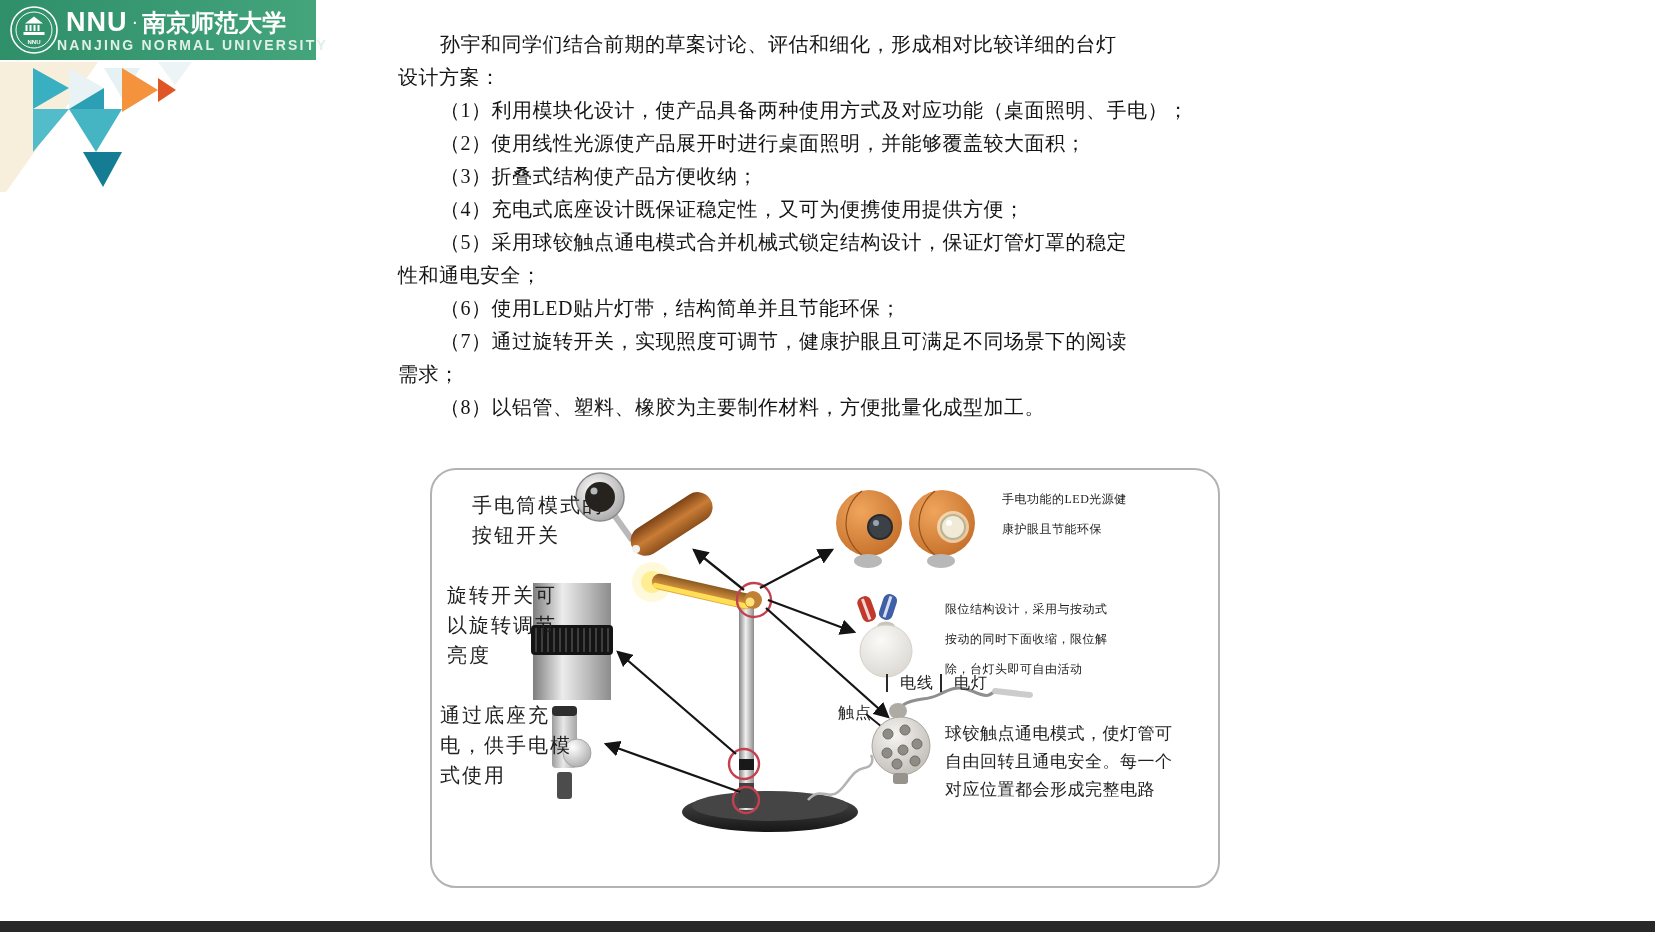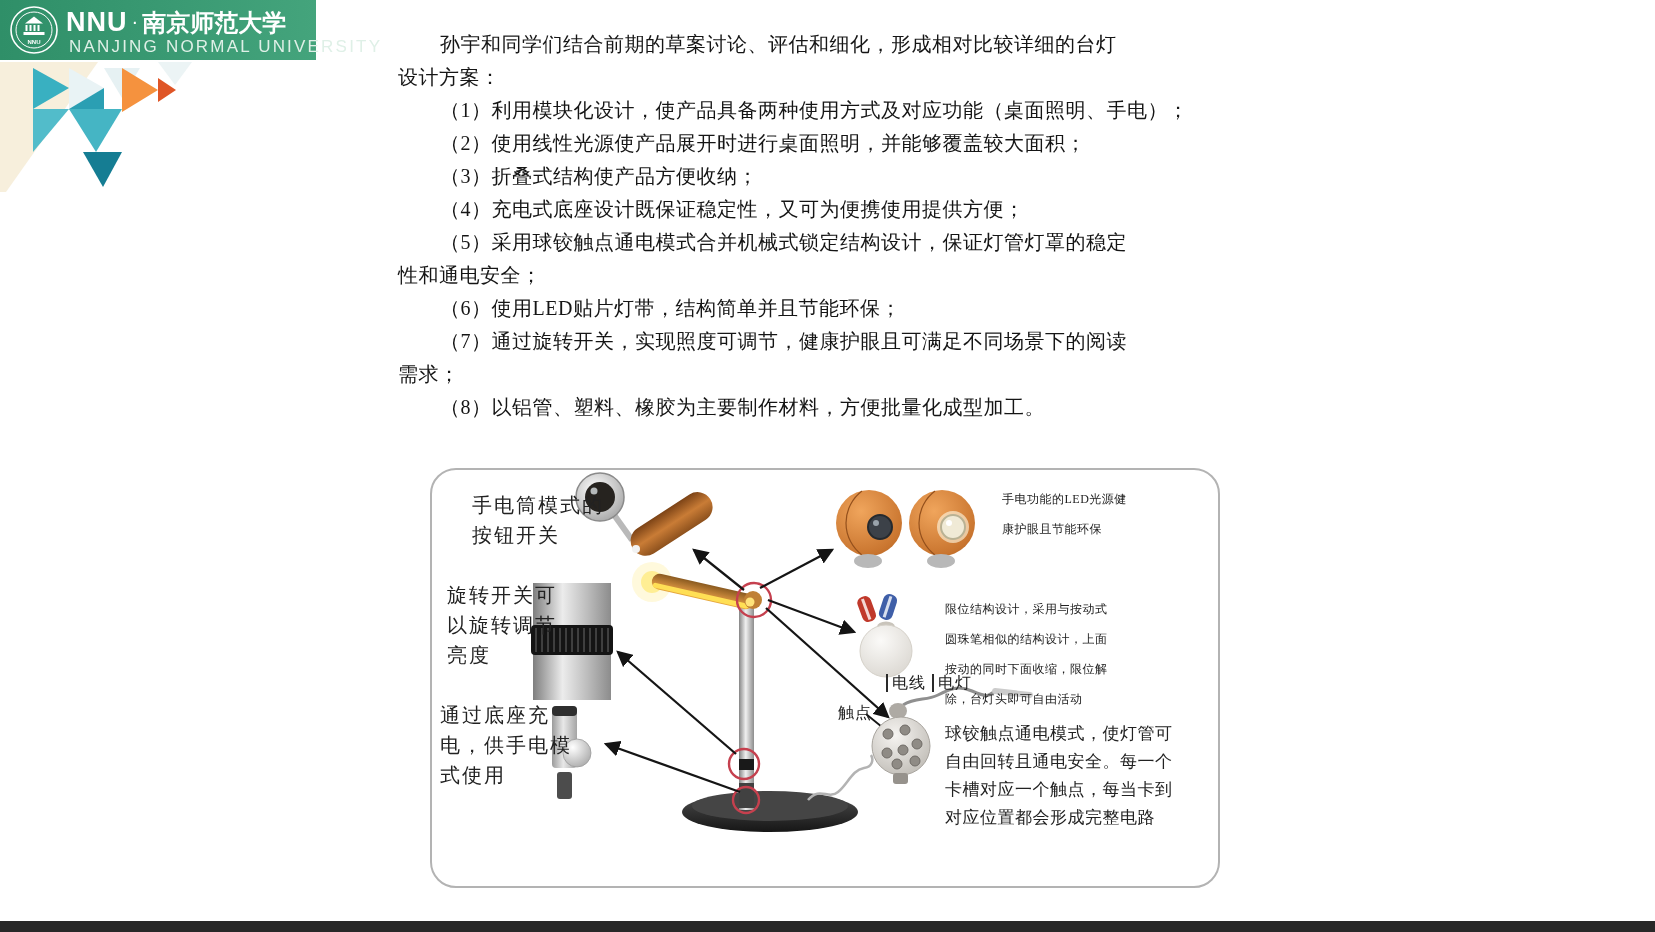--- a/index.html
+++ b/index.html
@@ -9,38 +9,38 @@
   }
   
   .banner{position:absolute;left:0;top:0;width:316px;height:60px;
     background:linear-gradient(90deg,#2f8f68 0%,#3a9a73 55%,#44a47c 100%);}
   .seal{position:absolute;left:9px;top:5px;width:50px;height:50px;}
   .brand-line{position:absolute;left:66px;top:7px;white-space:nowrap;color:#ffffff;
     font-family:"Liberation Sans","DejaVu Sans",sans-serif;}
   .brand-acr{font-size:27px;font-weight:800;letter-spacing:1px;}
   .brand-dot{font-size:20px;margin:0 4px;position:relative;top:-3px;}
   .brand-cn{font-size:24px;font-weight:700;font-family:"Liberation Serif","DejaVu Serif",serif;}
-  .brand-en{position:absolute;left:69px;top:37px;font-size:17px;letter-spacing:2.2px;
-    color:#dff0e7;font-family:"Liberation Sans","DejaVu Sans",sans-serif;white-space:nowrap;}
+  .brand-en{position:absolute;left:57px;top:37px;font-size:14px;letter-spacing:2.2px;
+    color:#dff0e7;font-family:"Liberation Sans","DejaVu Sans",sans-serif;white-space:nowrap;font-weight:bold;}
   .deco{position:absolute;left:0;top:57px;width:210px;height:145px;}
   
   .maintext{position:absolute;left:398px;top:28px;width:780px;}
   .line{font-size:20px;line-height:33px;letter-spacing:0.5px;white-space:nowrap;color:#151515;}
   .line.ind{padding-left:42px;}
   
   .diagram-box{position:absolute;left:430px;top:468px;width:790px;height:420px;
     border:2px solid #b3b3b3;border-radius:26px;box-sizing:border-box;background:#ffffff;}
   .art{position:absolute;left:0;top:0;width:1655px;height:932px;pointer-events:none;}
   .dlabel{position:absolute;color:#222;}
   .dlabel div{white-space:nowrap;}
   .lab-left{font-size:20px;letter-spacing:2px;line-height:30px;}
   .lab-right{font-size:12px;letter-spacing:0.5px;line-height:30px;}
   .lab-ball{font-size:17px;letter-spacing:0.5px;line-height:28px;}
   .lab-small{font-size:16px;letter-spacing:1px;}
-  .tick{border-left:2px solid #2a2a2a;padding-left:4px;margin-right:6px;display:inline-block;line-height:18px;}
+  .tick{border-left:2px solid #2a2a2a;padding-left:12px;margin-right:6px;display:inline-block;line-height:18px;}
   
   .bottom-bar{position:absolute;left:0;top:921px;width:1655px;height:11px;background:#282828;}
 </style>
 </head>
 <body>
 
 <div class="banner">
   <svg class="seal" viewBox="0 0 50 50">
     <circle cx="25" cy="25" r="23" fill="none" stroke="#ffffff" stroke-width="1.6"></circle>
     <circle cx="25" cy="25" r="18" fill="none" stroke="#ffffff" stroke-width="1"></circle>
@@ -269,29 +269,27 @@
   <div>式使用</div>
 </div>
 
 <div class="dlabel lab-right" style="left:1002px;top:484px">
   <div>手电功能的LED光源健</div>
   <div>康护眼且节能环保</div>
 </div>
 
 <div class="dlabel lab-right" style="left:945px;top:594px">
   <div>限位结构设计，采用与按动式</div>
-  <div>圆珠笔相似的结构设计，上面</div>
   <div>按动的同时下面收缩，限位解</div>
   <div>除，台灯头即可自由活动</div>
 </div>
 
 <div class="dlabel lab-ball" style="left:945px;top:720px">
   <div>球铰触点通电模式，使灯管可</div>
   <div>自由回转且通电安全。每一个</div>
-  <div>卡槽对应一个触点，每当卡到</div>
   <div>对应位置都会形成完整电路</div>
 </div>
 
 <div class="dlabel lab-small" style="left:886px;top:674px">
   <span class="tick">电线</span><span class="tick">电灯</span>
 </div>
 
 <div class="dlabel lab-small" style="left:838px;top:703px">触点</div>
 
 <div class="bottom-bar"></div>

